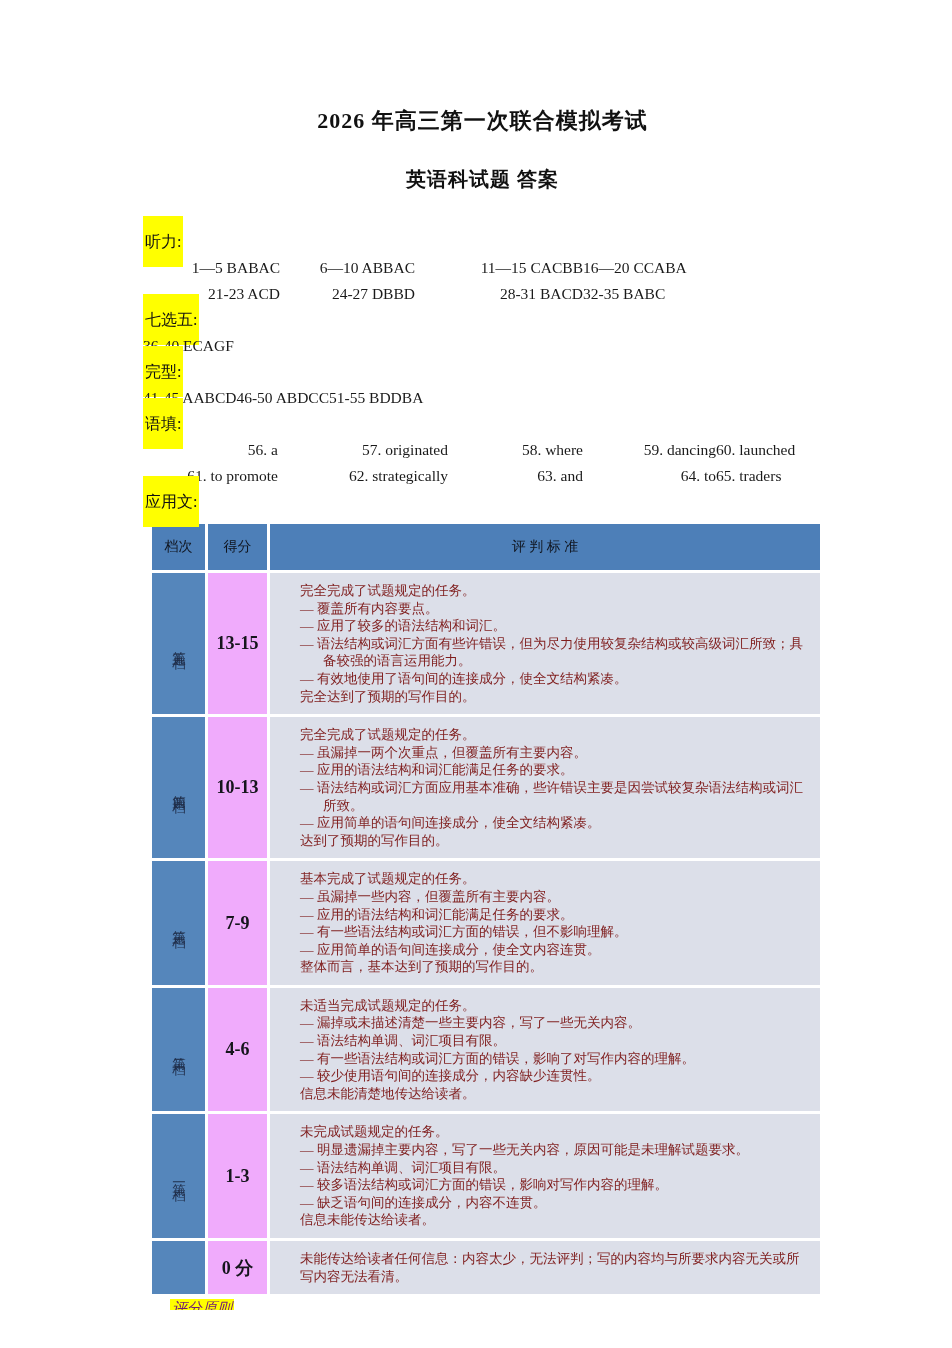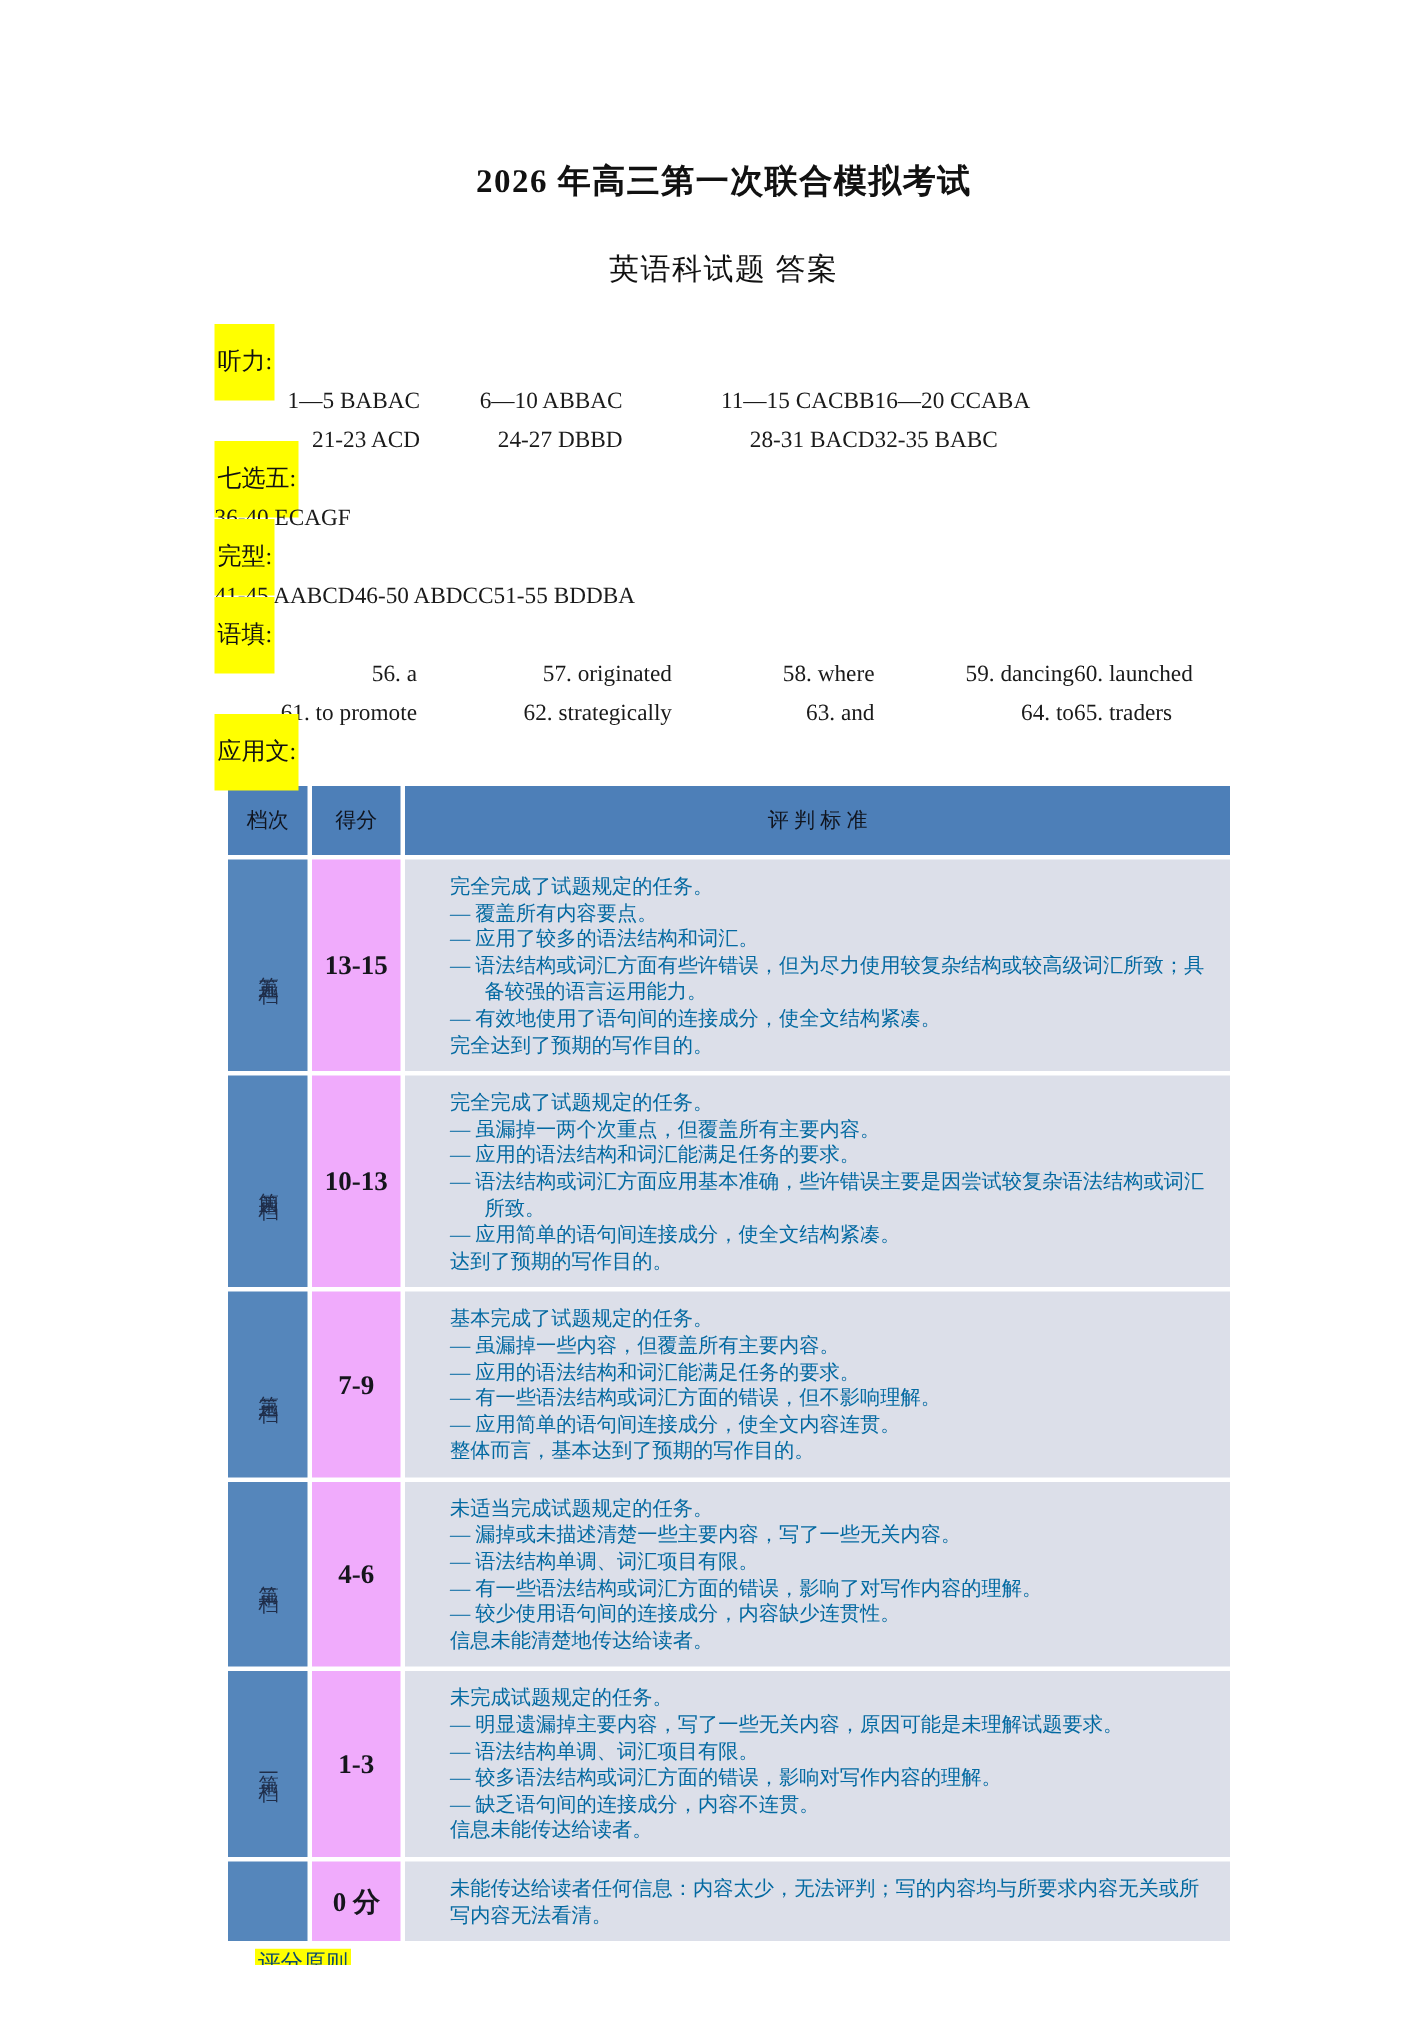--- a/index.html
+++ b/index.html
@@ -9,21 +9,21 @@
     color:#1a1a1a;
   }
   .page{
     padding:106px 130px 0 143px;
   }
   .doc-title{
     font-size:22px;font-weight:bold;text-align:center;
     margin:0 0 30px 0;letter-spacing:1px;color:#111;
   }
   .doc-subtitle{
-    font-size:20px;font-weight:normal;text-align:center;
+    font-size:20px;font-weight:bold;text-align:center;
     margin:0 0 36px 0;letter-spacing:1px;color:#111;
   }
   .answer-section{margin:0;}
   .sec-label-row{line-height:26px;font-size:16px;}
   .sec-label{color:#111;}
   .sec-label.hl{background:#ffff00;padding:17px 2px;}
   .ans-row{display:flex;line-height:26px;font-size:15.5px;}
   .ans-item{display:block;white-space:nowrap;text-align:right;}
   .ans-row.n4 .ans-item:nth-child(1){width:137px;}
   .ans-row.n4 .ans-item:nth-child(2){width:135px;}
@@ -50,32 +50,33 @@
   .level-vert{
     writing-mode:vertical-rl;text-orientation:upright;
     margin:0 auto;font-size:13.5px;color:#1f2d49;letter-spacing:2px;
   }
   td.score-cell{
     background:#f0abfc;text-align:center;vertical-align:middle;
     font-weight:bold;font-size:18px;color:#15151c;padding:0;
   }
   td.crit-cell{
     background:#dcdfe9;vertical-align:middle;
-    padding:9px 14px 9px 30px;color:#0369a1;
+    padding:9px 14px 9px 30px;color:#7f1d1d;
   }
   .crit-line{
     font-size:13.5px;line-height:17.6px;
   }
   .crit-line.dash{padding-left:1.7em;text-indent:-1.7em;}
   .clipped-label-wrap{
     height:11px;overflow:hidden;margin:2px 0 0 27px;width:90px;
   }
   .clipped-label{
-    background:#ffff00;font-size:15px;color:#0c4a6e;display:inline-block;
+    background:#ffff00;font-size:15px;color:#701a75;display:inline-block;
     padding:0 2px;
+    font-style:italic;
   }
 </style>
 </head>
 <body>
 
 <div class="page">
   <h1 class="doc-title">2026 年高三第一次联合模拟考试</h1>
   <h2 class="doc-subtitle">英语科试题 答案</h2>
 
   <div id="answer-sections">

